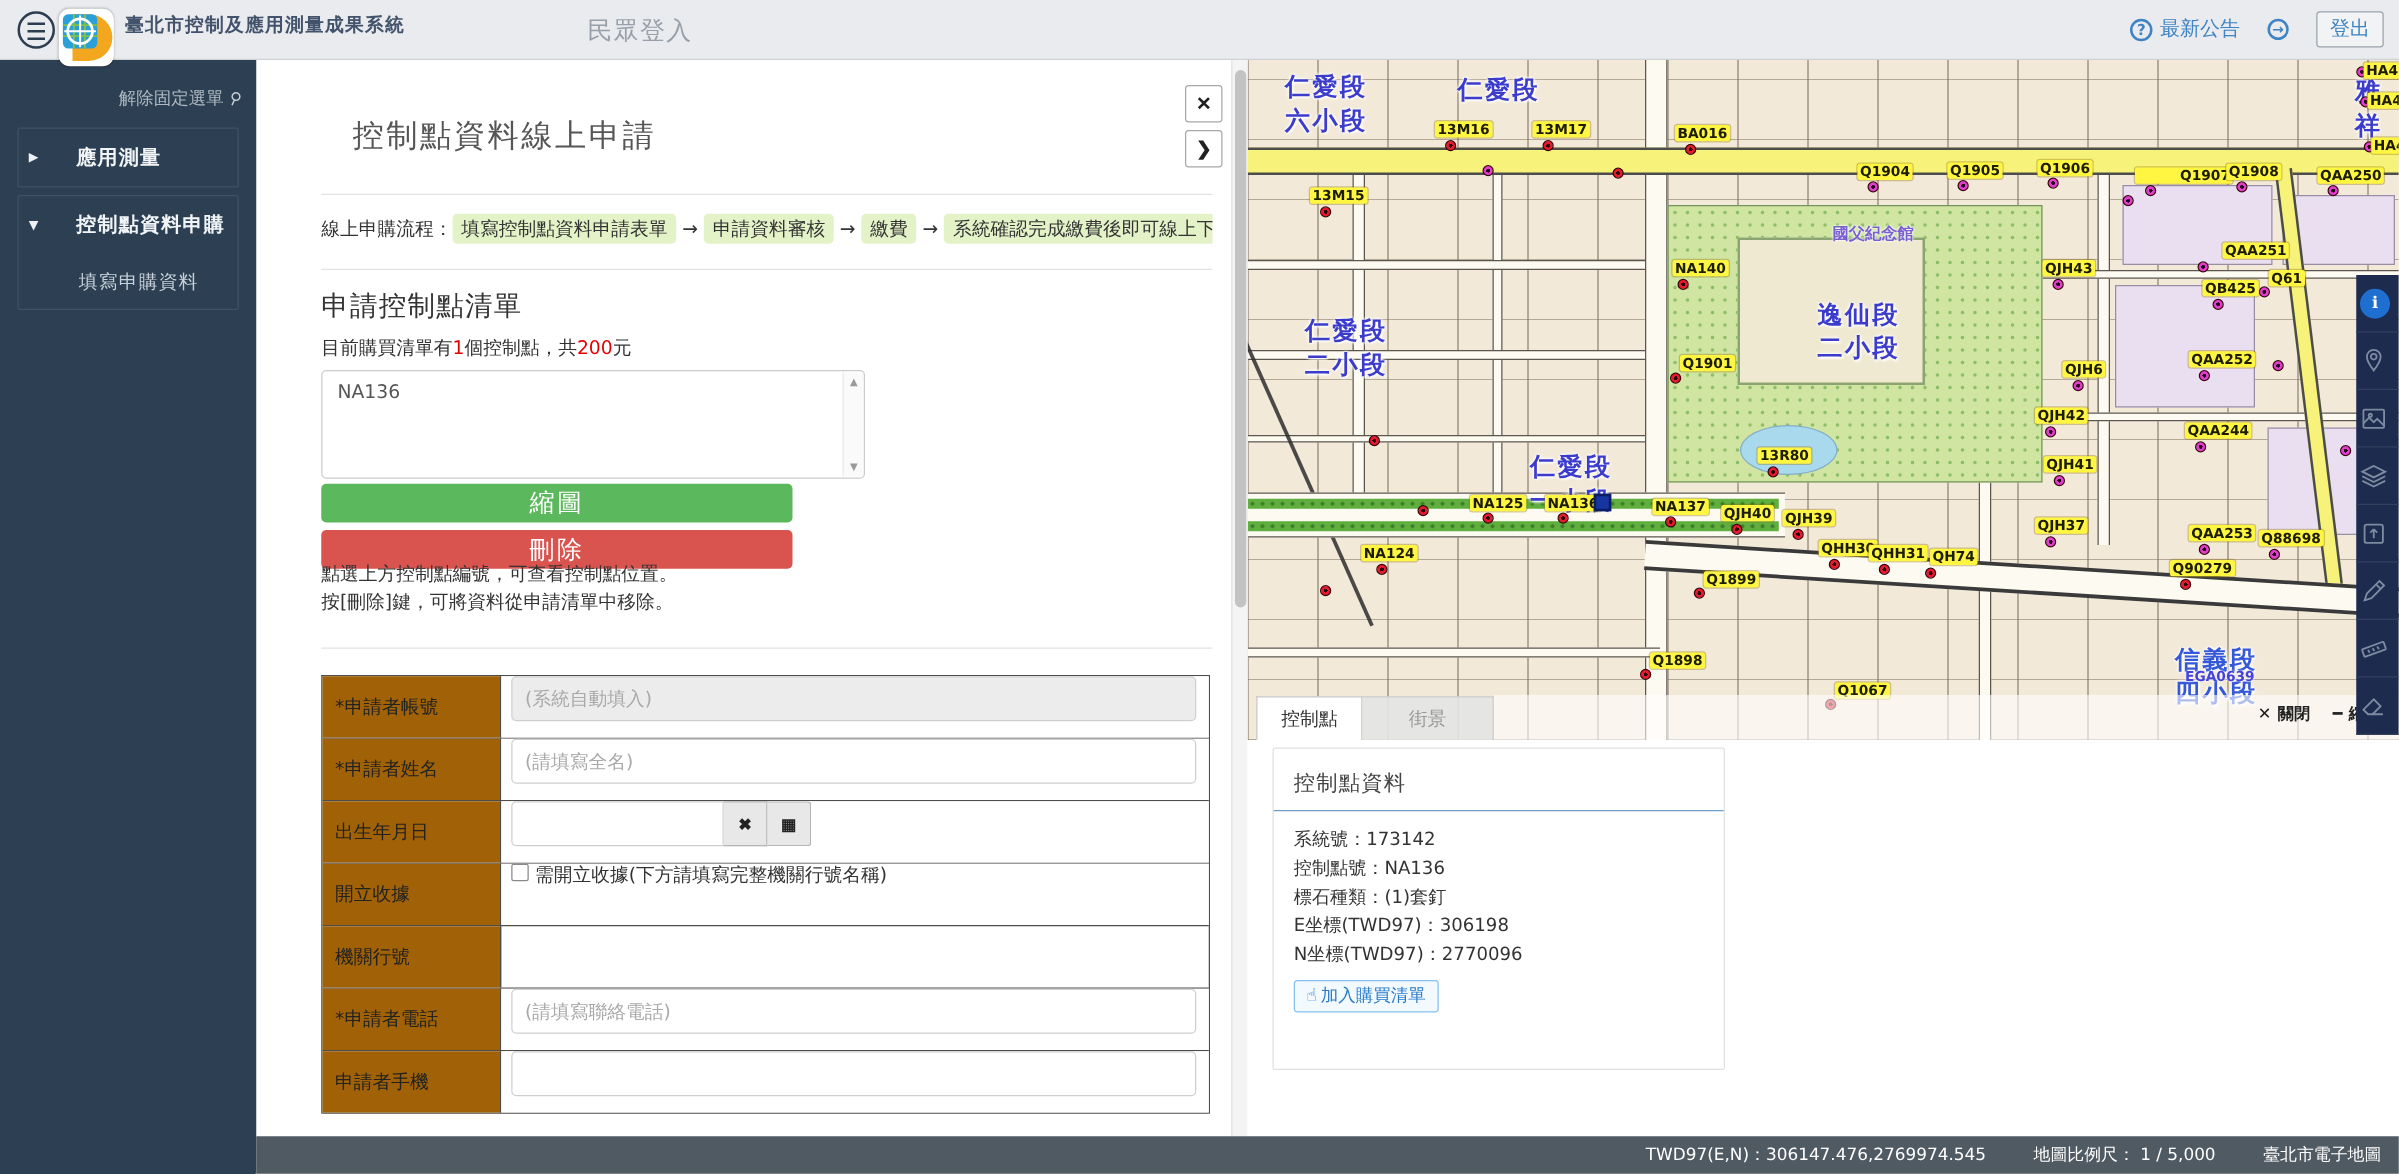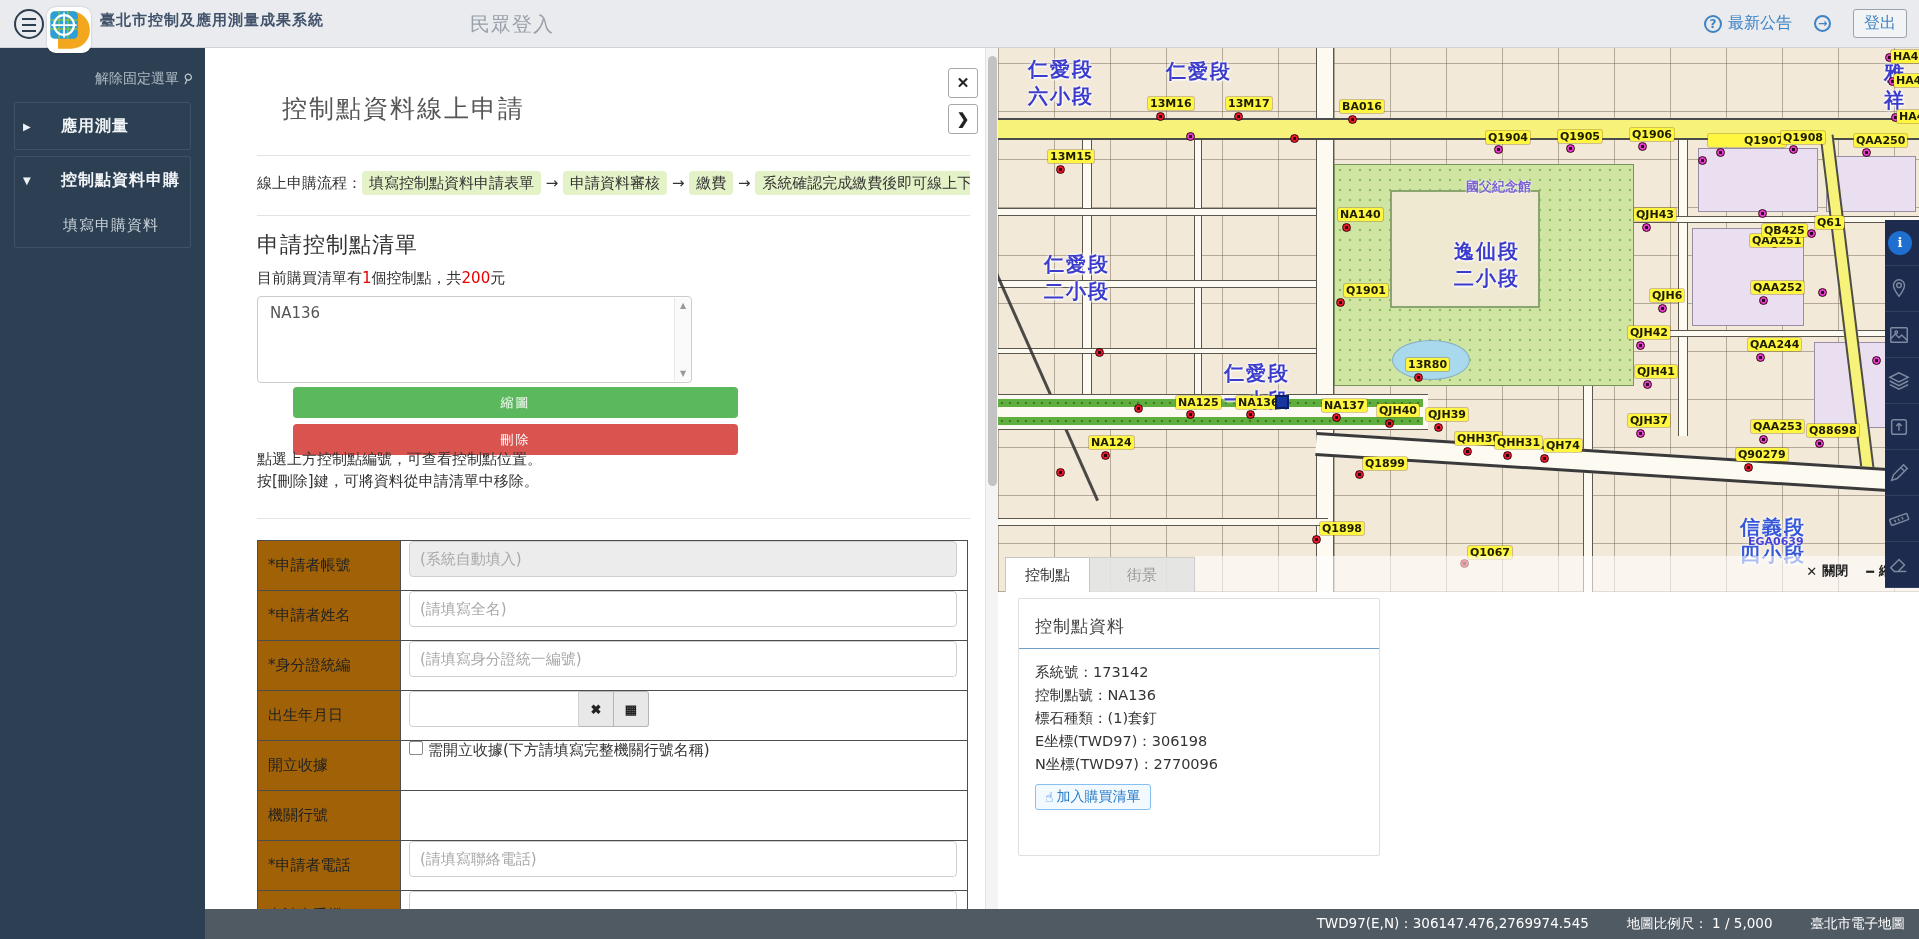--- a/index.html
+++ b/index.html
@@ -43,21 +43,21 @@
   .pill { background:#e4f2c8; border-radius:4px; padding:3px 7px; }
   .arrow { color:#333; }
   #list-heading { position:absolute; left:52px; top:182px; font-size:22px; color:#333; letter-spacing:1px; }
   #list-summary { position:absolute; left:52px; top:221px; font-size:15px; color:#333; }
   #list-summary .red { color:#e60000; }
   #point-listbox { position:absolute; left:52px; top:248px; width:435px; height:87px; border:1px solid #cbcbcb; border-radius:4px; background:#fff; overflow:hidden; cursor:pointer; }
   .lb-item { padding:7px 12px 0 12px; font-size:15px; color:#555; }
   .lb-rail { position:absolute; right:1px; top:1px; bottom:1px; width:16px; background:#fafafa; border-left:1px solid #e8e8e8; }
   .lb-rail span { position:absolute; left:0; width:16px; text-align:center; font-size:8px; color:#999; }
   .lb-up { top:3px; } .lb-down { bottom:3px; }
-  .wide-btn { position:absolute; left:52px; width:445px; height:31px; border:none; border-radius:4px; color:#fff; font-size:13px; font-family:inherit; cursor:pointer; letter-spacing:2px;margin-left:36px; }
+  .wide-btn { position:absolute; left:52px; width:377px; height:31px; border:none; border-radius:4px; color:#fff; font-size:20px; font-family:inherit; cursor:pointer; letter-spacing:2px; }
   #thumb-btn { top:339px; background:#5cb85c; }
   #delete-btn { top:376px; background:#d9534f; }
   .hint { position:absolute; left:52px; font-size:15px; color:#333; }
   #hint1 { top:402px; } #hint2 { top:424px; }
 
   
   #form-table { position:absolute; left:52px; top:492px; width:711px; border:1px solid #4d4d4d; border-bottom:none; }
   .form-row { display:flex; border-bottom:1px solid #4d4d4d; height:50px; }
   .f-label { width:143px; background:#a16207; border-right:1px solid #4d4d4d; font-size:15px; color:#222; display:flex; align-items:center; padding-left:10px; }
   .f-value { flex:1; display:flex; align-items:flex-start; padding-left:8px; background:#fff; }
@@ -227,26 +227,20 @@
       <div class="form-row">
         <div class="f-label">*申請者帳號</div>
         <div class="f-value">
           <input class="f-input" type="text" placeholder="(系統自動填入)" disabled="" style="">
         </div>
       </div>
       <div class="form-row">
         <div class="f-label">*申請者姓名</div>
         <div class="f-value">
           <input class="f-input" type="text" placeholder="(請填寫全名)" style="">
-        </div>
-      </div>
-      <div class="form-row">
-        <div class="f-label">*身分證統編</div>
-        <div class="f-value">
-          <input class="f-input" type="text" placeholder="(請填寫身分證統一編號)" style="">
         </div>
       </div>
       <div class="form-row">
         <div class="f-label">出生年月日</div>
         <div class="f-value">
           <div class="date-group">
             <input class="f-input f-date" type="text" style="">
             <button class="dg-btn">✖</button>
             <button class="dg-btn">▦</button>
           </div>
@@ -336,21 +330,21 @@
       <span class="pt-label" style="left: 893px; top: 2px;">HA420</span>
       <span class="dot dot-m" style="left: 887px; top: 5px;"></span>
       <span class="pt-label" style="left: 896px; top: 26px;">HA421</span>
       <span class="dot dot-m" style="left: 890px; top: 29px;"></span>
       <span class="pt-label" style="left: 899px; top: 62px;">HA422</span>
       <span class="dot dot-m" style="left: 893px; top: 65px;"></span>
       <span class="pt-label" style="left: 340px; top: 160px;">NA140</span>
       <span class="dot dot-r" style="left: 344px; top: 175px;"></span>
       <span class="pt-label" style="left: 636px; top: 160px;">QJH43</span>
       <span class="dot dot-m" style="left: 644px; top: 175px;"></span>
-      <span class="pt-label" style="left: 752px; top: 146px; margin-top: 40px;">QAA251</span>
+      <span class="pt-label" style="left: 780px; top: 146px;">QAA251</span>
       <span class="dot dot-m" style="left: 760px; top: 161px;"></span>
       <span class="pt-label" style="left: 764px; top: 176px;">QB425</span>
       <span class="dot dot-m" style="left: 772px; top: 191px;"></span>
       <span class="pt-label" style="left: 817px; top: 168px;">Q61</span>
       <span class="dot dot-m" style="left: 809px; top: 181px;"></span>
       <span class="pt-label" style="left: 753px; top: 233px;">QAA252</span>
       <span class="dot dot-m" style="left: 761px; top: 248px;"></span>
       <span class="pt-label" style="left: 652px; top: 241px;">QJH6</span>
       <span class="dot dot-m" style="left: 660px; top: 256px;"></span>
       <span class="pt-label" style="left: 346px; top: 236px;">Q1901</span>

